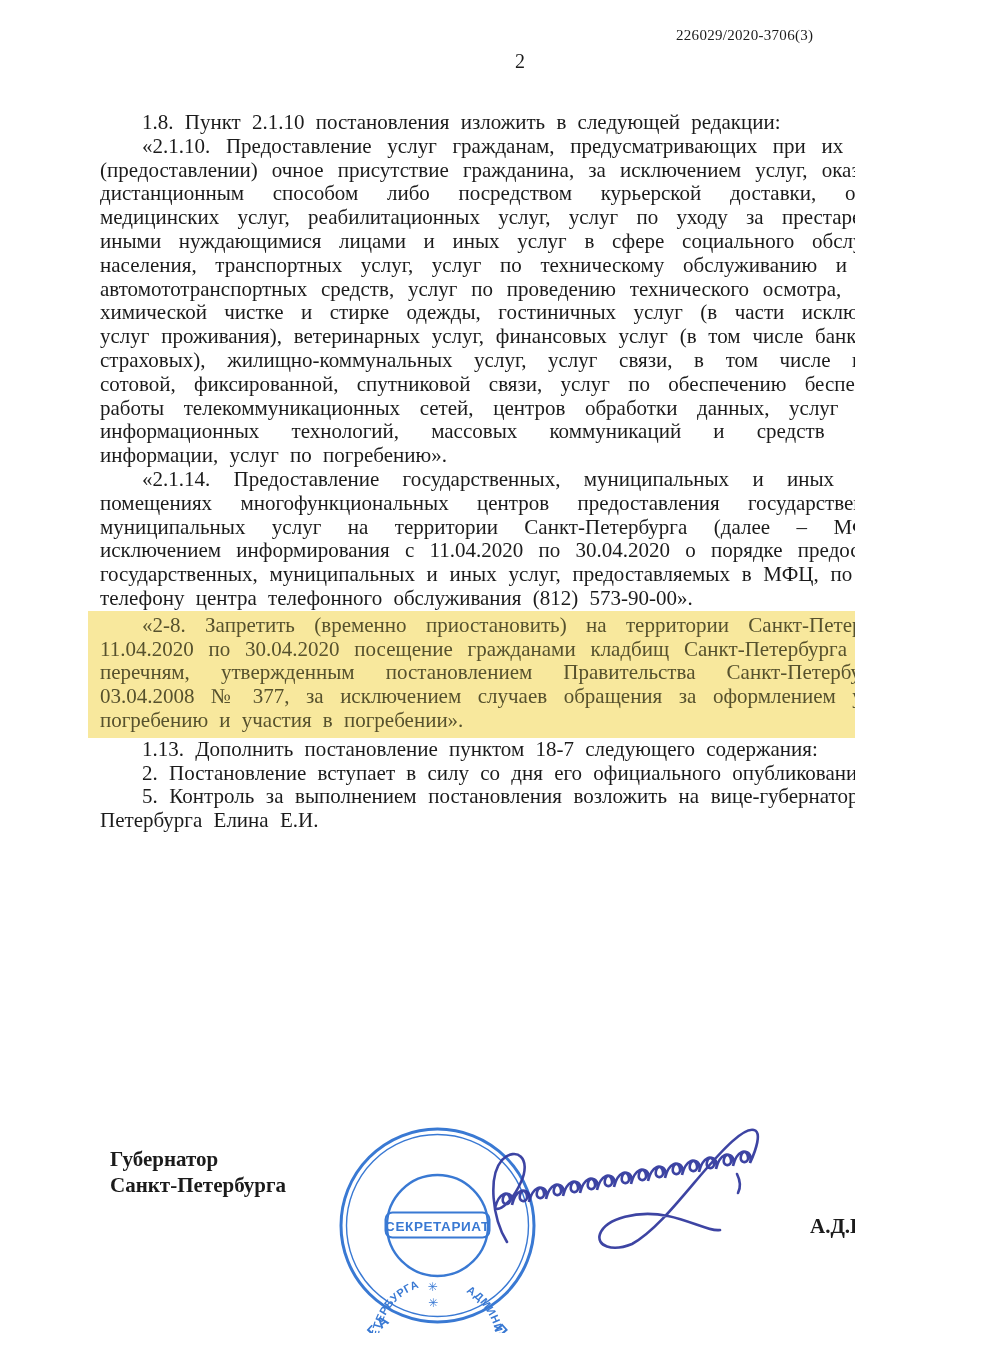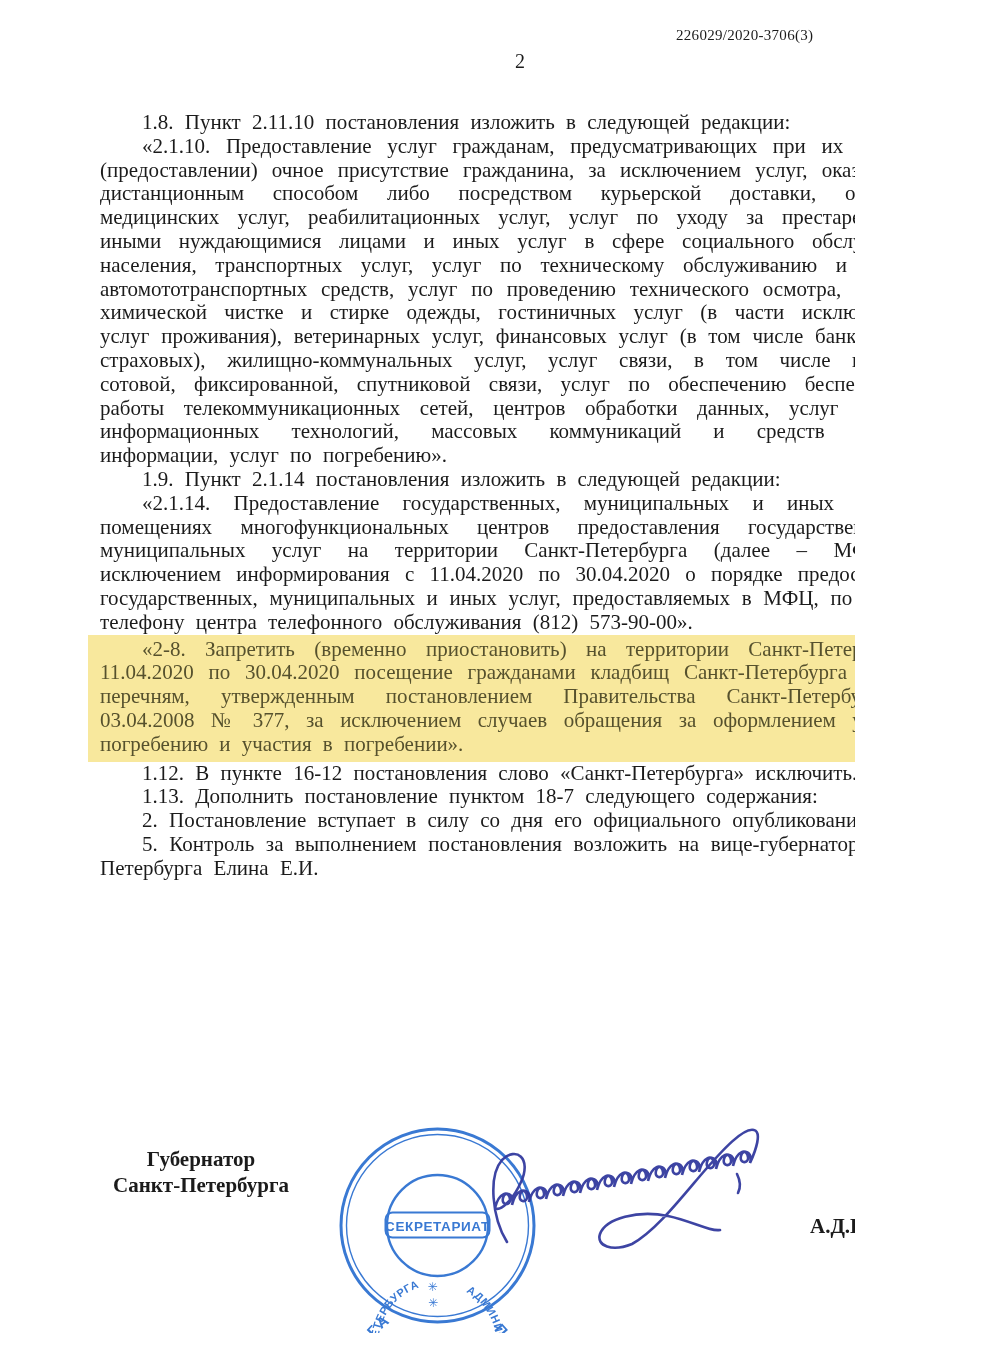--- a/index.html
+++ b/index.html
@@ -36,21 +36,21 @@
   .para{margin:0;text-indent:42px;}
   .para.hl{
     background:var(--highlight-bg);
     color:var(--highlight-text);
     margin-left:-12px;padding-left:12px;
     margin-right:-4px;padding-right:4px;
     padding-top:3px;padding-bottom:5px;
   }
   .sig-title{
     position:absolute;left:110px;top:1146px;width:182px;
-    text-align:center;font-weight:bold;font-size:21px;line-height:26px;
+    font-weight:bold;font-size:21px;line-height:26px;
   }
   .sig-name{
     position:absolute;left:810px;top:1180px;
     font-weight:bold;font-size:21px;white-space:nowrap;margin-top:34px;
   }
   .stamp{position:absolute;left:330px;top:1118px;width:215px;height:215px;opacity:.93;}
   .stamp .ring{fill:none;stroke:var(--stamp-blue);}
   .stamp .guide{fill:none;stroke:none;}
   .st-text{
     font-family:"Liberation Sans","DejaVu Sans",sans-serif;
@@ -65,26 +65,24 @@
 </style>
 </head>
 <body>
 
 <div class="page">
 
   <div class="ref">226029/2020-3706(3)</div>
   <div class="pagenum">2</div>
 
   <div class="body">
-    <p class="para">1.8. Пункт 2.11.10 постановления изложить в следующей редакции:</p>
+    <p class="para">1.8. Пункт 2.1.10 постановления изложить в следующей редакции:</p>
     <p class="para">«2.1.10. Предоставление услуг гражданам, предусматривающих при их оказании (предоставлении) очное присутствие гражданина, за исключением услуг, оказываемых дистанционным способом либо посредством курьерской доставки, отдельных медицинских услуг, реабилитационных услуг, услуг по уходу за престарелыми и иными нуждающимися лицами и иных услуг в сфере социального обслуживания населения, транспортных услуг, услуг по техническому обслуживанию и ремонту автомототранспортных средств, услуг по проведению технического осмотра, услуг по химической чистке и стирке одежды, гостиничных услуг (в части исключительно услуг проживания), ветеринарных услуг, финансовых услуг (в том числе банковских и страховых), жилищно-коммунальных услуг, услуг связи, в том числе почтовой, сотовой, фиксированной, спутниковой связи, услуг по обеспечению бесперебойной работы телекоммуникационных сетей, центров обработки данных, услуг в сфере информационных технологий, массовых коммуникаций и средств массовой информации, услуг по погребению».</p>
-    <p class="para">1.9. Пункт 2.1.14 постановления изложить в следующей редакции:</p>
     <p class="para">«2.1.14. Предоставление государственных, муниципальных и иных услуг в помещениях многофункциональных центров предоставления государственных и муниципальных услуг на территории Санкт-Петербурга (далее – МФЦ), за исключением информирования с 11.04.2020 по 30.04.2020 о порядке предоставления государственных, муниципальных и иных услуг, предоставляемых в МФЦ, по единому телефону центра телефонного обслуживания (812) 573-90-00».</p>
     <p class="para hl">«2-8. Запретить (временно приостановить) на территории Санкт-Петербурга с 11.04.2020 по 30.04.2020 посещение гражданами кладбищ Санкт-Петербурга согласно перечням, утвержденным постановлением Правительства Санкт-Петербурга от 03.04.2008 № 377, за исключением случаев обращения за оформлением услуг по погребению и участия в погребении».</p>
-    <p class="para">1.12. В пункте 16-12 постановления слово «Санкт-Петербурга» исключить.</p>
     <p class="para">1.13. Дополнить постановление пунктом 18-7 следующего содержания:</p>
     <p class="para">2. Постановление вступает в силу со дня его официального опубликования.</p>
     <p class="para">5. Контроль за выполнением постановления возложить на вице-губернатора Санкт-Петербурга Елина Е.И.</p>
   </div>
 
   <div class="sig-title">
     <div>Губернатор</div>
     <div>Санкт-Петербурга</div>
   </div>
 

